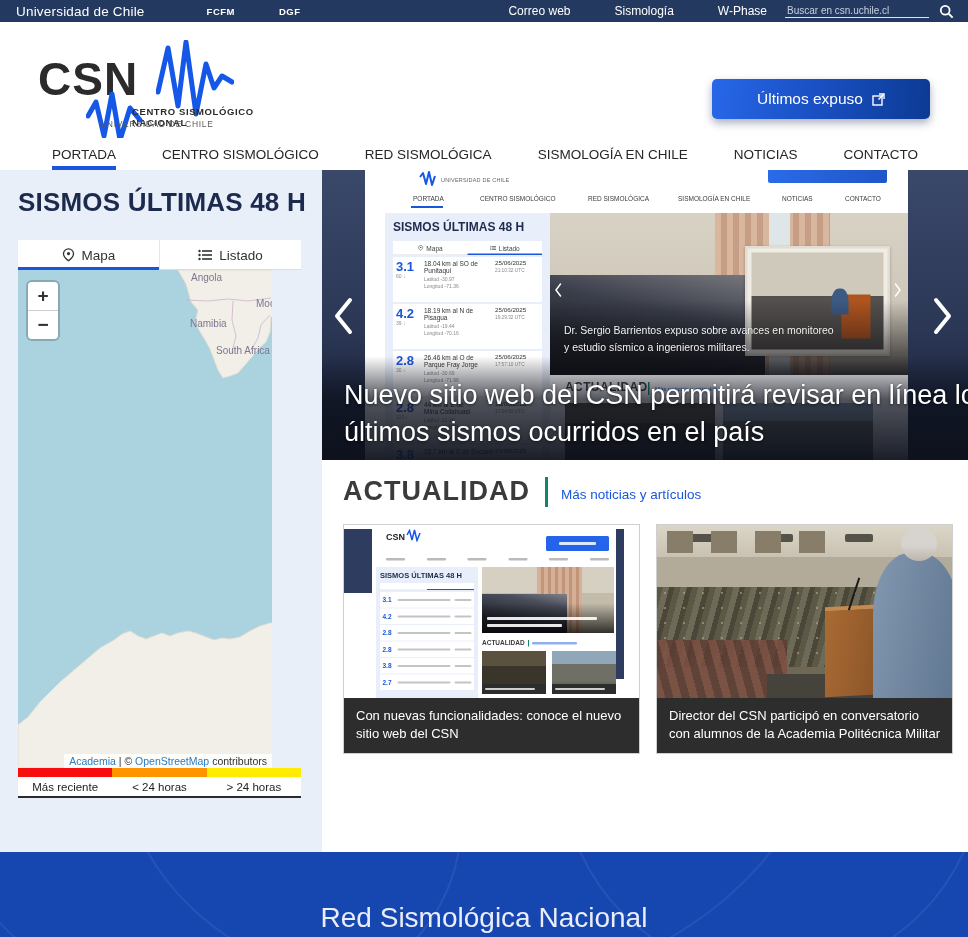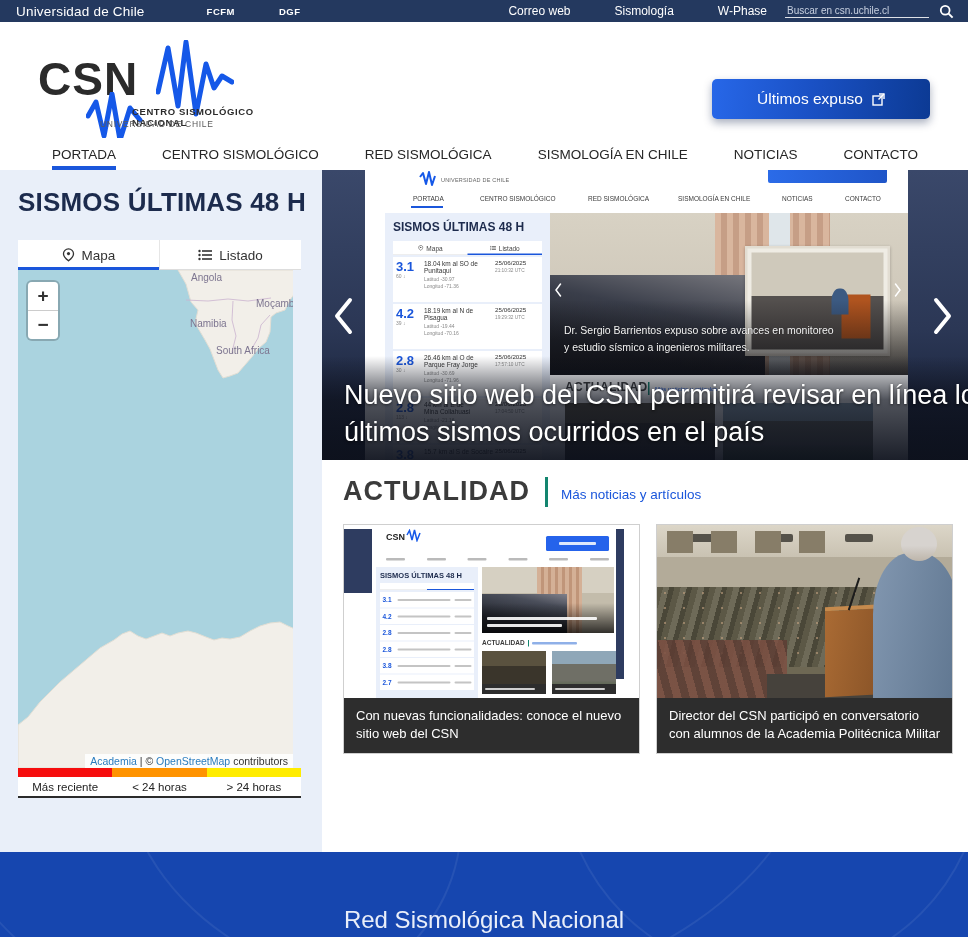--- a/index.html
+++ b/index.html
@@ -40,21 +40,21 @@
   .nav-underline{position:absolute;left:0;right:0;bottom:0;height:4px;background:#1a56db;}
 
   
   .quake-panel{position:absolute;left:0;top:170px;width:322px;height:682px;background:#e9eff9;}
   .qp-title{position:absolute;left:18px;top:17px;margin:0;font-size:26px;font-weight:800;color:#1c2b4d;letter-spacing:.2px;}
   .qp-tabs{position:absolute;left:18px;top:70px;width:283px;height:30px;background:#fff;display:flex;box-shadow:inset 0 -1px 0 #ddd;}
   .qp-tab{flex:1;display:flex;align-items:center;justify-content:center;gap:7px;font-size:13.5px;color:#333;
           position:relative;cursor:pointer;}
   .qp-tab.first{border-right:1px solid #e6e6e6;}
   .qp-tab.active::after{content:"";position:absolute;left:0;right:0;bottom:0;height:3px;background:#1a56db;}
-  .map{position:absolute;left:18px;top:100px;width:275px;height:498px;overflow:hidden;background:#aad3df;cursor:grab;}
+  .map{position:absolute;left:18px;top:100px;width:254px;height:498px;overflow:hidden;background:#aad3df;cursor:grab;}
   .map svg{position:absolute;left:0;top:0;}
   .map-zoom{position:absolute;left:10px;top:12px;width:30px;border-radius:4px;overflow:hidden;
             box-shadow:0 0 0 2px rgba(0,0,0,.2);}
   .mz-btn{width:30px;height:28px;background:#fff;display:flex;align-items:center;justify-content:center;
           font-size:19px;font-weight:bold;color:#333;cursor:pointer;}
   .mz-in{border-bottom:1px solid #ccc;}
   .map-attr{position:absolute;right:0;bottom:0;background:rgba(255,255,255,.85);font-size:10.5px;color:#333;
             padding:1px 5px;white-space:pre;}
   .attr-link{color:#2a7cbf;cursor:pointer;}
   .legend-bar{position:absolute;left:18px;top:598px;width:283px;height:9px;display:flex;}
@@ -195,21 +195,21 @@
   .aud-head{position:absolute;left:244px;top:2px;width:36px;height:34px;border-radius:50%;
             background:linear-gradient(180deg,#d7d3cf 0 55%,#bdb5aa 100%);}
 
   
   .footer{position:absolute;left:0;top:852px;width:968px;height:85px;background:#1646af;overflow:hidden;}
   .footer .arc{position:absolute;border:2px solid rgba(255,255,255,.07);border-radius:50%;}
   .arc1{width:520px;height:420px;left:-60px;top:-260px;transform:rotate(12deg);}
   .arc2{width:700px;height:520px;left:120px;top:-380px;transform:rotate(-8deg);}
   .arc3{width:420px;height:420px;left:560px;top:-300px;}
   .footer-title{position:absolute;left:0;bottom:3px;width:968px;text-align:center;margin:0;
-                font-size:24px;font-weight:500;color:#e9eef9;}
+                font-size:28px;font-weight:500;color:#e9eef9;}
 </style>
 </head>
 <body>
 
 <div class="page">
 
   <div class="topbar">
     <span class="tb-brand">Universidad de Chile</span>
     <span class="tb-mini tb-fcfm">FCFM</span>
     <span class="tb-mini tb-dgf">DGF</span>

